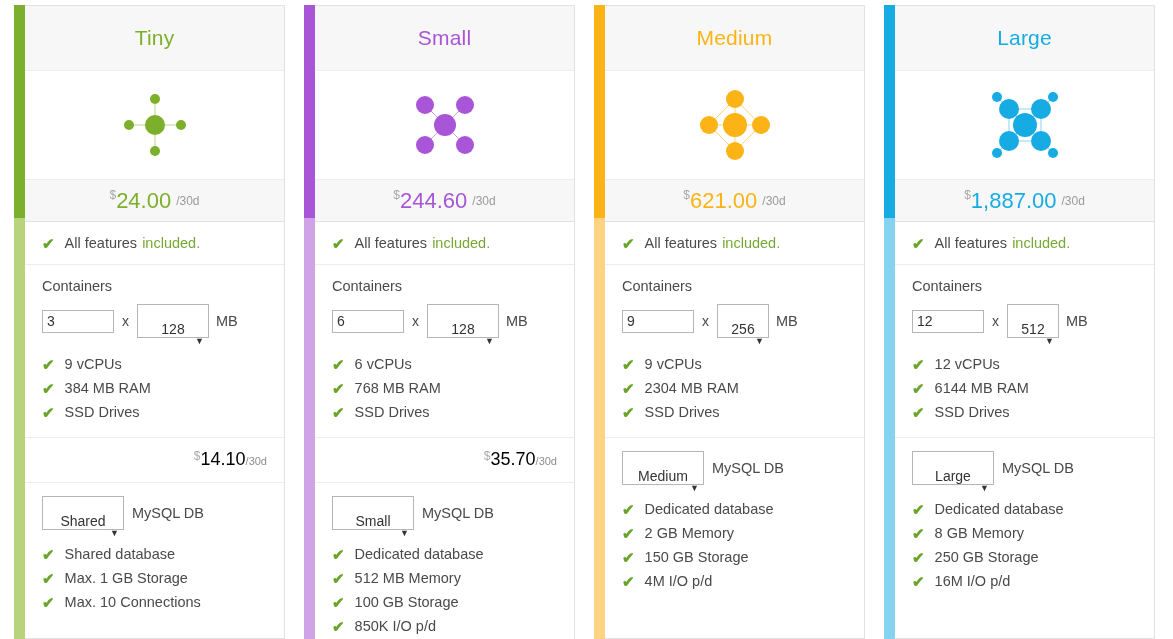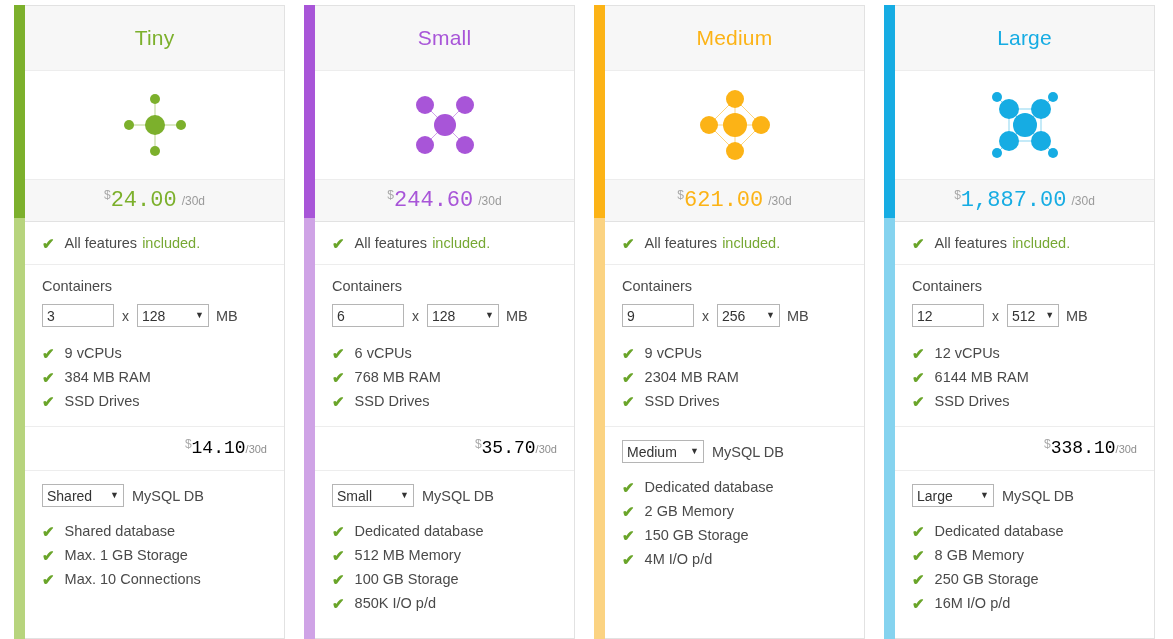--- a/index.html
+++ b/index.html
@@ -84,21 +84,21 @@
     display: flex;
     align-items: center;
     justify-content: center;
   }
   .cur {
     font-size: 12px;
     color: #a8a8a8;
     position: relative;
     top: -6px;
   }
-  .amt { font-size: 22px; font-family: Liberation Mono, monospace; }
+  .amt { font-size: 22px; }
   .per {
     font-size: 12px;
     color: #9a9a9a;
     margin-left: 5px;
   }
 
   
   .row {
     padding: 13px 17px;
     border-bottom: 1px solid #ededed;
@@ -147,25 +147,26 @@
     border-radius: 0;
   }
   .xsep { margin: 0 8px; font-size: 14px; }
   .sel {
     height: 23px;
     border: 1px solid #b5b5b5;
     background: #fff;
     font-family: "Liberation Sans", sans-serif;
     font-size: 14px;
     color: #333;
-    padding: 0 4px;
+    padding: 16px 4px;
     box-sizing: border-box;
     display: inline-flex;
     align-items: center;
     border-radius: 0;
+    flex-direction: column;
   }
   .sel .selval { white-space: nowrap; }
   .sel .caret {
     margin-left: auto;
     padding-left: 10px;
     font-size: 9px;
     color: #333;
     line-height: 1;
   }
   .unit { margin-left: 7px; }
@@ -435,21 +436,21 @@
           <span>All features</span>
           <span class="hl">included.</span>
         </div>
       </div>
 
       <div class="row">
         <div class="section-label">Containers</div>
         <div class="ctrl-line">
           <input class="txtin" type="text" value="9" style="">
           <span class="xsep">x</span>
-          <div class="sel" style="width:63px">
+          <div class="sel" style="width:52px">
             <span class="selval">256</span>
             <span class="caret">▼</span>
           </div>
           <span class="unit">MB</span>
         </div>
         <ul class="feat-list" style="margin-top: 14px;">
             <li>
               <span class="chk">✔</span>
               <span>9 vCPUs</span>
             </li>
@@ -564,23 +565,20 @@
               <span class="chk">✔</span>
               <span>6144 MB RAM</span>
             </li>
             <li>
               <span class="chk">✔</span>
               <span>SSD Drives</span>
             </li>
           </ul>
       </div>
 
-      <div class="subprice">
-        <span class="cur">$</span><span class="amt">338.10</span><span class="per">/30d</span>
-      </div>
 
       <div class="row nb">
         <div class="dbline">
           <div class="sel" style="width:82px">
             <span class="selval">Large</span>
             <span class="caret">▼</span>
           </div>
           <span class="dblabel">MySQL DB</span>
         </div>
         <ul class="feat-list" style="margin-top:12px">

